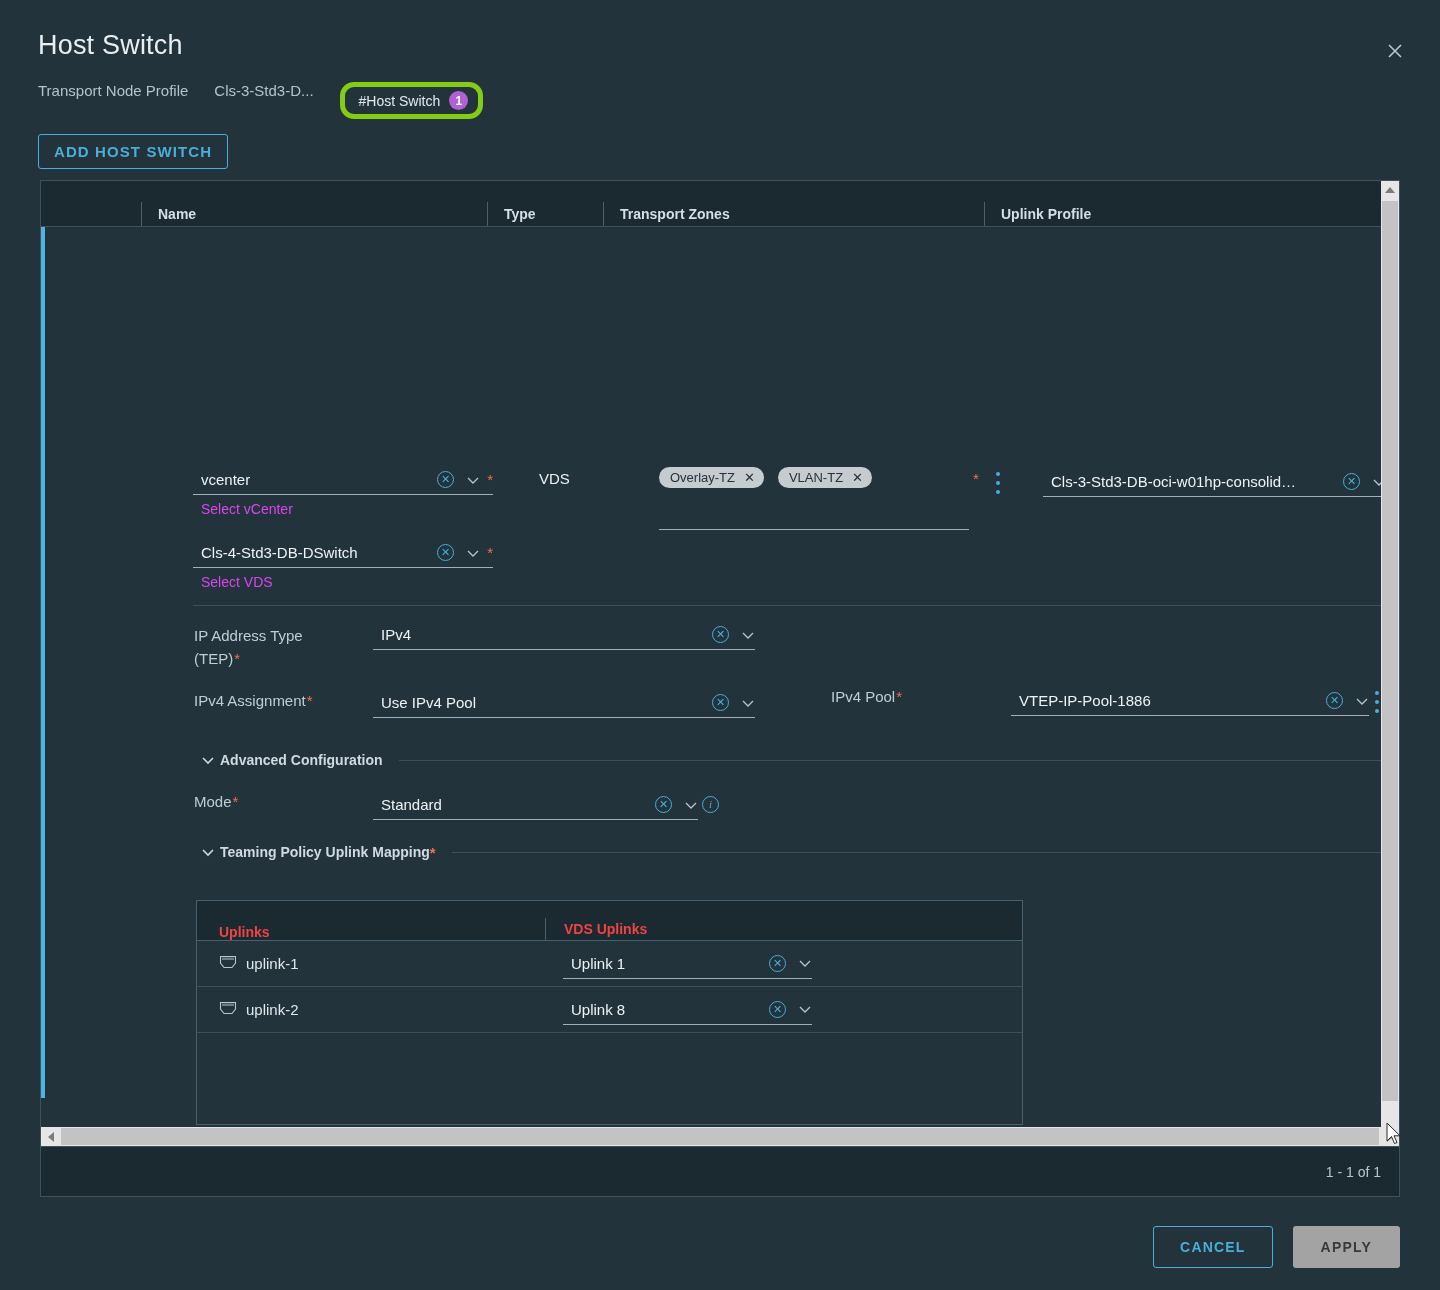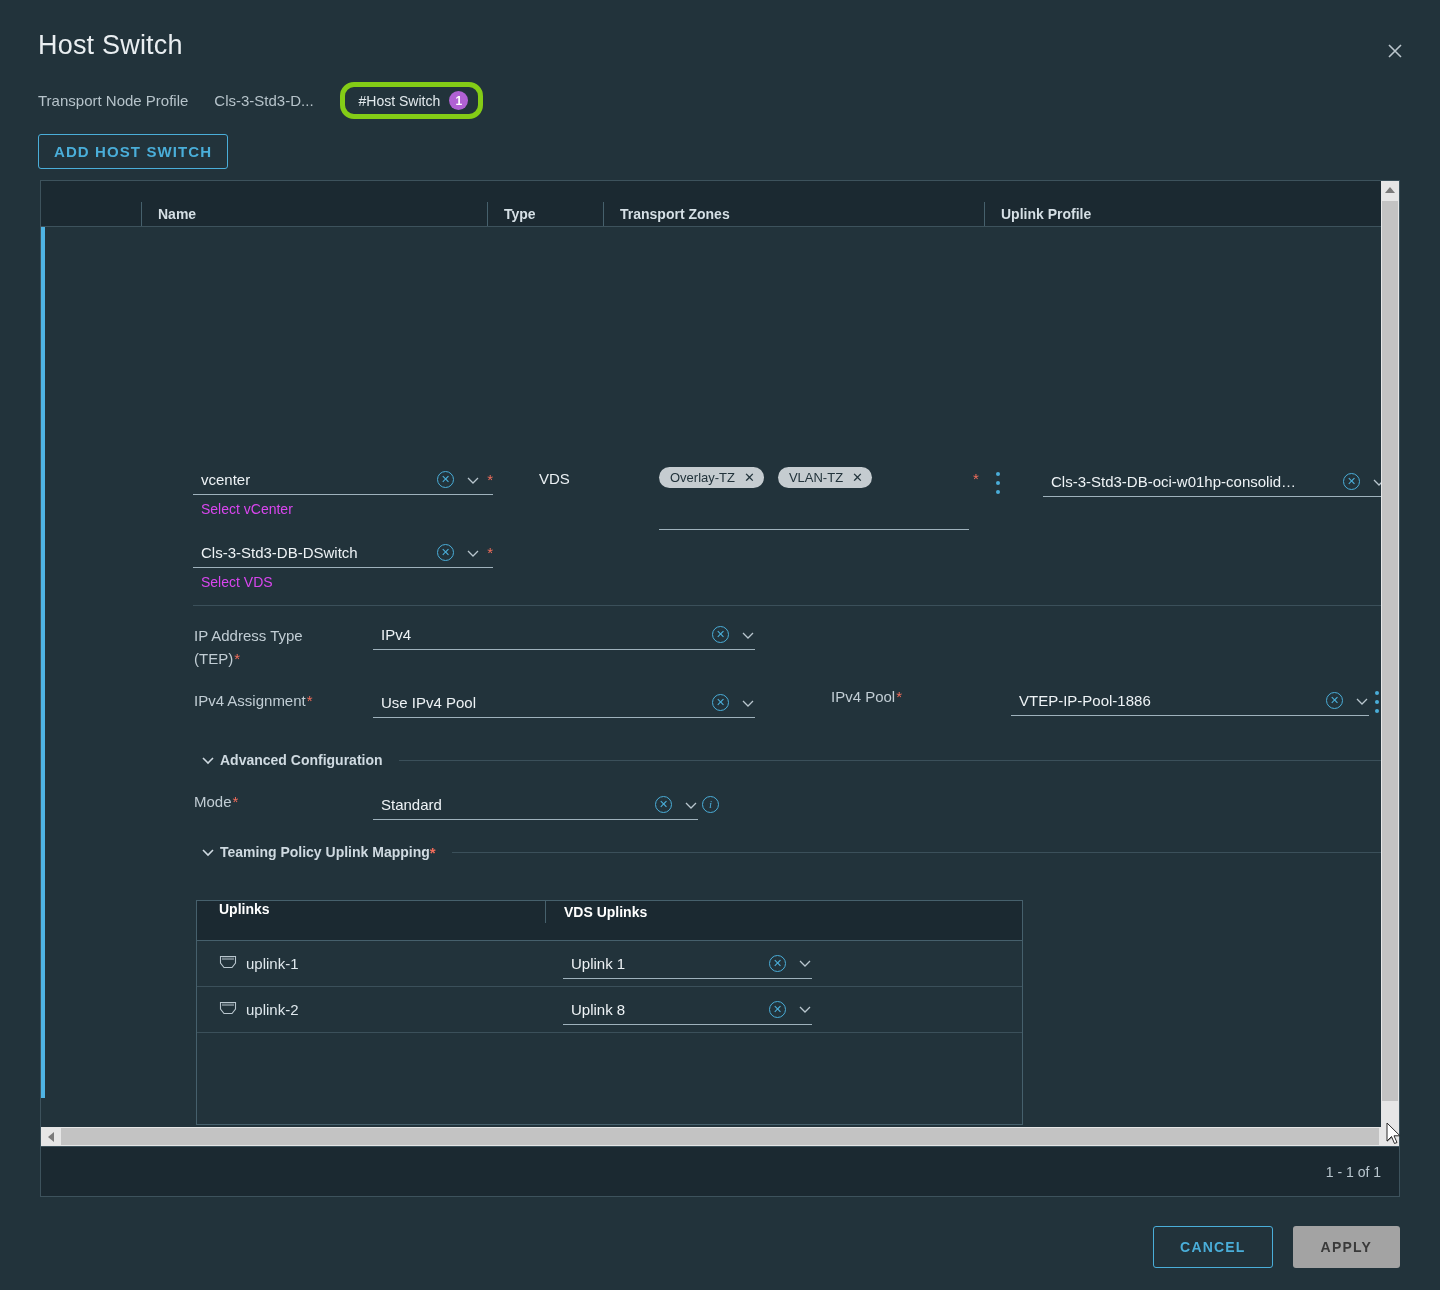--- a/index.html
+++ b/index.html
@@ -33,21 +33,20 @@
     width: 26px; height: 26px;
     cursor: pointer;
     opacity: .85;
   }
   .close-btn svg { display:block; }
 
   .breadcrumb {
     position: absolute;
     left: 38px; top: 82px;
     display: flex;
-    align-items: center;
     gap: 26px;
     font-size: 15px;
   }
   .bc-item { color: #b6c3ca; }
   .bc-pill {
     border: 5px solid #84cc16;
     border-radius: 14px;
     padding: 4px 10px 4px 14px;
     display: flex;
     align-items: center;
@@ -216,23 +215,23 @@
   }
 
   
   .ut {
     position: absolute; left: 155px; top: 673px;
     width: 827px; height: 225px;
     border: 1px solid #46606c;
     background: #22333b;
   }
   .ut-head {
-    display: flex; height: 40px; align-items: flex-start;
+    display: flex; height: 40px; align-items: flex-end;
     background: #1b2931; border-bottom: 1px solid #46606c;
-    font-size: 14px; font-weight: 700; color: #ffffff;
+    font-size: 14px; font-weight: 700; color: #ef4444;
   }
   .ut-h1 { width: 348px; padding-left: 22px; }
   .ut-h2 { flex: 1; padding-left: 18px; border-left: 1px solid #46606c; height: 22px; display:flex; align-items:center; }
   .ut-row { display: flex; height: 46px; align-items: center; border-bottom: 1px solid #3b505a; }
   .ut-c1 { width: 348px; padding-left: 22px; display: flex; gap: 9px; font-size: 15px; color: #dfe8ed; }
   .ut-c2 { flex: 1; padding-left: 18px; padding-right: 210px; }
   .rj45 { width: 18px; height: 14px; flex: none; }
   .rj45 svg { display: block; }
 
   .grid-footer {
@@ -344,21 +343,21 @@
                 <path d="M2 5 L7 10 L12 5" stroke="#b9c6ce" stroke-width="1.3" fill="none"></path>
               </svg>
           </span>
           <span class="req">*</span>
         </div>
         <div class="hint">Select vCenter</div>
       </div>
 
       <div class="f-vds">
         <div class="sel">
-          <span class="val">Cls-3-Std3-DB-DSwitch</span>
+          <span class="val">Cls-4-Std3-DB-DSwitch</span>
           <span class="clear-ic">✕</span>
           <span class="caret">
             <svg width="14" height="14" viewBox="0 0 14 14">
                 <path d="M2 5 L7 10 L12 5" stroke="#b9c6ce" stroke-width="1.3" fill="none"></path>
               </svg>
           </span>
           <span class="req">*</span>
         </div>
         <div class="hint">Select VDS</div>
       </div>

